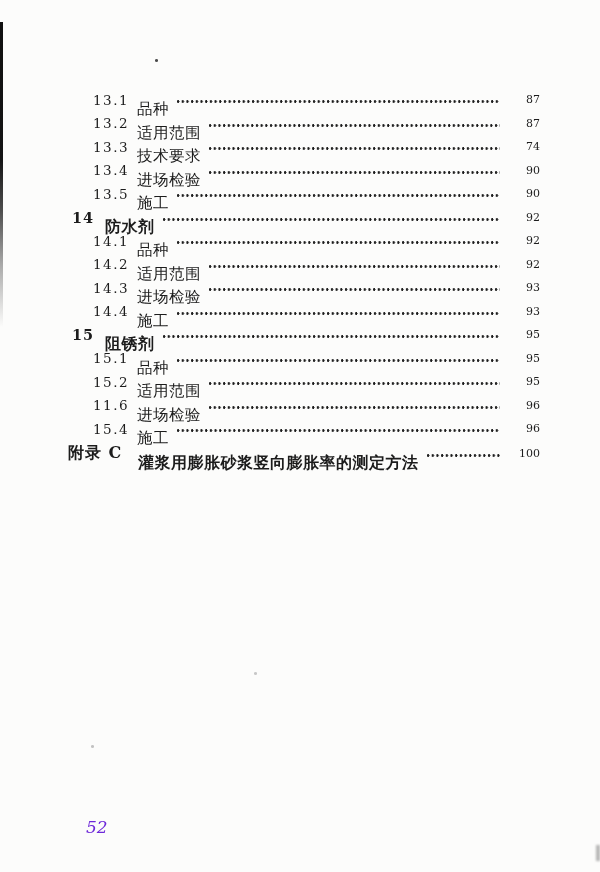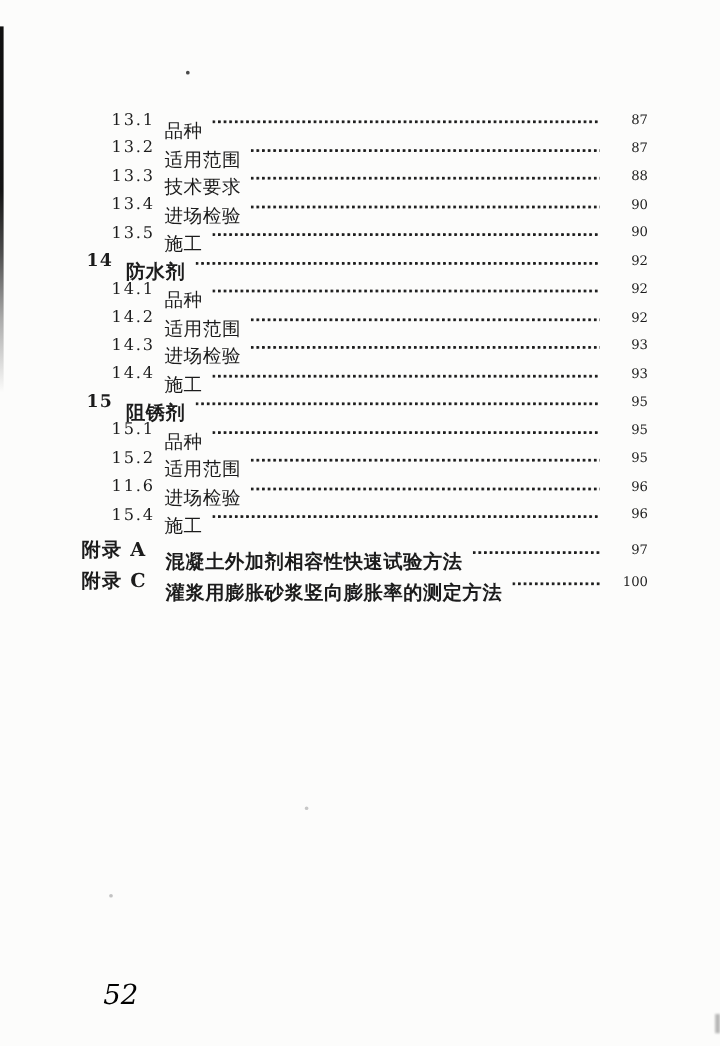--- a/index.html
+++ b/index.html
@@ -73,22 +73,22 @@
     flex: 0 0 auto;
     min-width: 30px;
     text-align: right;
     font-size: 11px;
     font-weight: 400;
   }
 
   .folio {
     position: absolute; left: 86px; top: 817px;
     font-style: italic;
-    font-size: 23px;
-    color: #000000;
+    font-size: 17px;
+    color: #6d28d9;
   }
 </style>
 </head>
 <body>
 
 <div class="page">
   <div class="spine-line"></div>
   <div class="speck speck-a"></div>
   <div class="speck speck-b"></div>
   <div class="speck speck-c"></div>
@@ -104,21 +104,21 @@
       <div class="row lvl2">
         <span class="num">13.2</span>
         <span class="title">适用范围</span>
         <span class="leader"></span>
         <span class="pagenum">87</span>
       </div>
       <div class="row lvl2">
         <span class="num">13.3</span>
         <span class="title">技术要求</span>
         <span class="leader"></span>
-        <span class="pagenum">88</span>
+        <span class="pagenum">74</span>
       </div>
       <div class="row lvl2">
         <span class="num">13.4</span>
         <span class="title">进场检验</span>
         <span class="leader"></span>
         <span class="pagenum">90</span>
       </div>
       <div class="row lvl2">
         <span class="num">13.5</span>
         <span class="title">施工</span>
@@ -178,26 +178,20 @@
         <span class="title">进场检验</span>
         <span class="leader"></span>
         <span class="pagenum">96</span>
       </div>
       <div class="row lvl2">
         <span class="num">15.4</span>
         <span class="title">施工</span>
         <span class="leader"></span>
         <span class="pagenum">96</span>
       </div>
-      <div class="row apx apx-first">
-        <span class="num">附录 A</span>
-        <span class="title">混凝土外加剂相容性快速试验方法</span>
-        <span class="leader"></span>
-        <span class="pagenum">97</span>
-      </div>
       <div class="row apx">
         <span class="num">附录 C</span>
         <span class="title">灌浆用膨胀砂浆竖向膨胀率的测定方法</span>
         <span class="leader"></span>
         <span class="pagenum">100</span>
       </div>
     </div>
 
   <div class="folio">52</div>
 </div>

